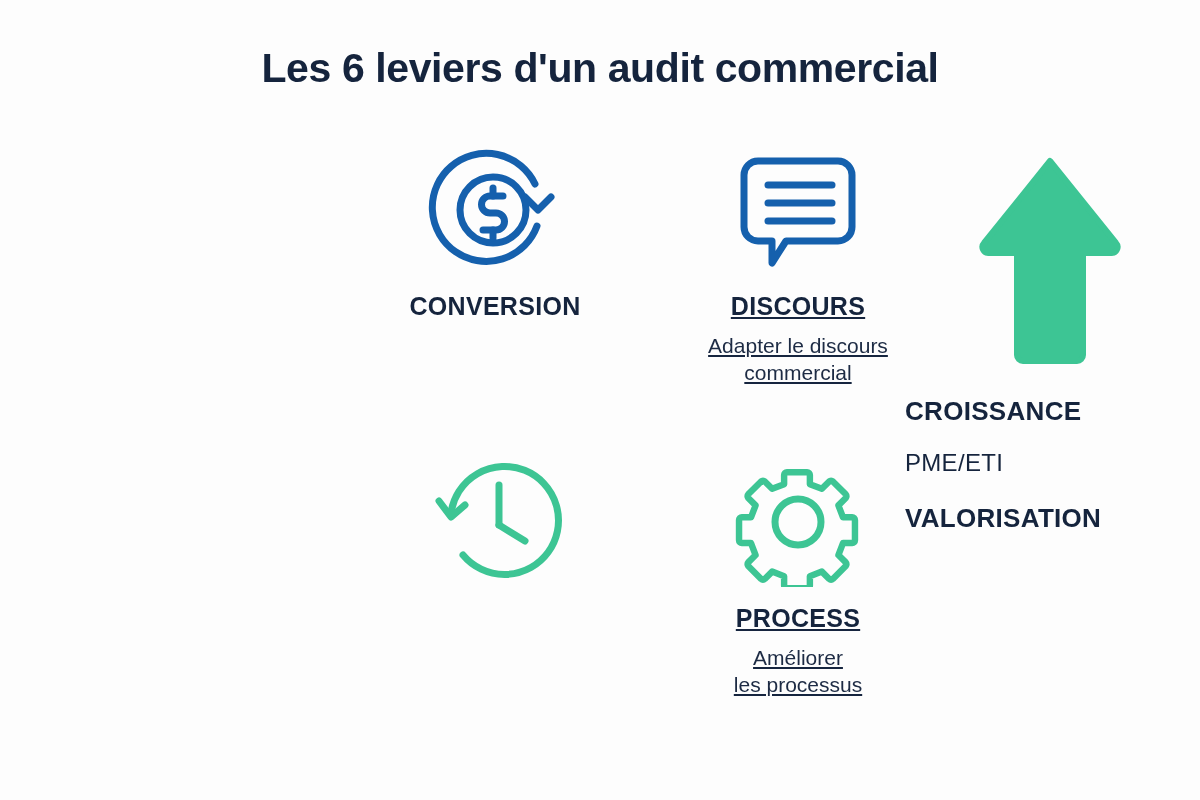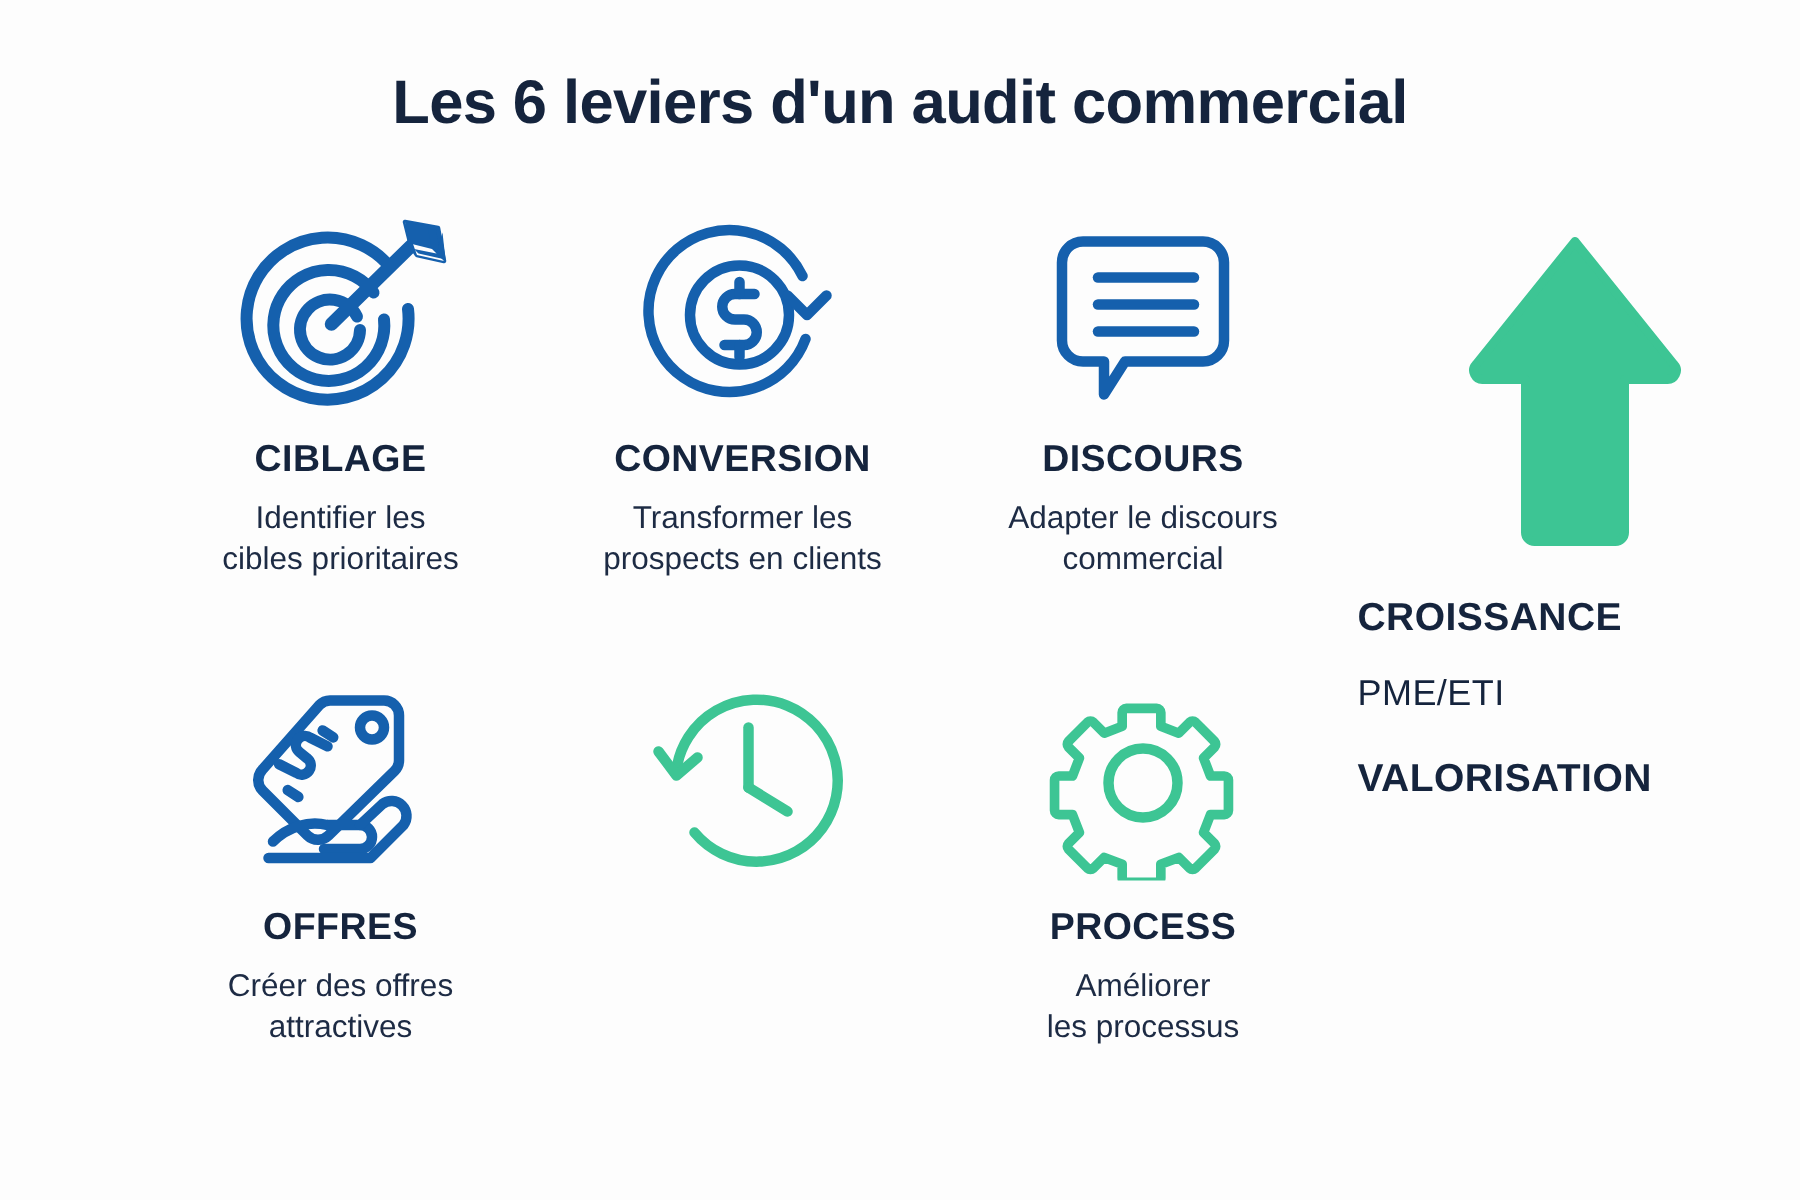--- a/index.html
+++ b/index.html
@@ -71,21 +71,21 @@
     font-weight: normal;
     color: #1d2b44;
     line-height: 1.28;
     margin-top: 12px;
     white-space: pre-line;
   }
 
   
   .col-1 { left: 62px; }
   .col-2 { left: 330px; text-align: center; }
-  .col-3 { left: 597px; }
+  .col-3 { left: 633px; text-decoration: underline; }
   .row-1 { top: 0px; }
   .row-2 { top: 312px; }
 
   
   .growth {
     position: absolute;
     top: 155px;
     left: 905px;
     width: 290px;
     text-align: left;
@@ -113,94 +113,53 @@
 </style>
 </head>
 <body>
 
 <div id="infographic">
 
   <div class="title">Les 6 leviers d'un audit commercial</div>
 
   <div class="levers">
 
-    <div class="lever col-1 row-1">
-      <div class="icon-wrap">
-        <svg width="150" height="140" viewBox="0 0 150 140" aria-hidden="true">
-          <g fill="none" stroke="#1560ad" stroke-width="8" stroke-linecap="round" stroke-linejoin="round">
-            <path d="M108 38 A54 54 0 1 0 120 66"></path>
-            <path d="M97 55 A37 37 0 1 0 104 73"></path>
-            <path d="M86 71 A20 20 0 1 0 88 80"></path>
-          </g>
-          <g fill="none" stroke="#1560ad" stroke-width="9" stroke-linecap="round" stroke-linejoin="round">
-            <line x1="69" y1="76" x2="122" y2="24"></line>
-          </g>
-          <path d="M122 24 L118 8 L140 12 L144 34 L126 30 Z" fill="#1560ad" stroke="#1560ad" stroke-width="3" stroke-linejoin="round"></path>
-          <path d="M118 8 L126 30 L144 34" fill="#fdfdfd" stroke="none"></path>
-          <path d="M120 22 L118 8 L133 11 L136 26 Z" fill="#1560ad"></path>
-          <path d="M124 26 L139 29 L143 15 L145 33 L127 29 Z" fill="#1560ad"></path>
-        </svg>
-      </div>
-      <div class="lever-title">CIBLAGE</div>
-      <div class="lever-desc">Identifier les
-cibles prioritaires</div>
-    </div>
 
     <div class="lever col-2 row-1">
       <div class="icon-wrap">
         <svg width="140" height="140" viewBox="0 0 140 140" aria-hidden="true">
           <g fill="none" stroke="#1560ad" stroke-width="7" stroke-linecap="round" stroke-linejoin="round">
             <path d="M110 44 A54 54 0 1 0 112 86"></path>
             <circle cx="68" cy="70" r="33"></circle>
             <path d="M78 56 h-13 a8.5 8.5 0 0 0 0 17 h6 a8.5 8.5 0 0 1 0 17 h-13"></path>
             <line x1="68" y1="48" x2="68" y2="56"></line>
             <line x1="68" y1="90" x2="68" y2="98"></line>
           </g>
           <path d="M100 57 L113 70 L126 57" fill="none" stroke="#1560ad" stroke-width="7" stroke-linecap="round" stroke-linejoin="round"></path>
         </svg>
       </div>
       <div class="lever-title">CONVERSION</div>
-      <div class="lever-desc">Transformer les
-prospects en clients</div>
     </div>
 
     <div class="lever col-3 row-1">
       <div class="icon-wrap">
         <svg width="140" height="130" viewBox="0 0 140 130" aria-hidden="true">
           <path d="M30 16 h80 a14 14 0 0 1 14 14 v52 a14 14 0 0 1 -14 14 h-52 l-14 22 v-22 h-14 a14 14 0 0 1 -14 -14 v-52 a14 14 0 0 1 14 -14 z" fill="none" stroke="#1560ad" stroke-width="7" stroke-linejoin="round" stroke-linecap="round"></path>
           <g stroke="#1560ad" stroke-width="7" stroke-linecap="round">
             <line x1="40" y1="40" x2="104" y2="40"></line>
             <line x1="40" y1="58" x2="104" y2="58"></line>
             <line x1="40" y1="76" x2="104" y2="76"></line>
           </g>
         </svg>
       </div>
       <div class="lever-title">DISCOURS</div>
       <div class="lever-desc">Adapter le discours
 commercial</div>
     </div>
 
-    <div class="lever col-1 row-2">
-      <div class="icon-wrap">
-        <svg width="140" height="130" viewBox="0 0 140 130" aria-hidden="true">
-          <g fill="none" stroke="#1560ad" stroke-width="7" stroke-linejoin="round" stroke-linecap="round">
-            <path d="M63 10 h36 a10 10 0 0 1 10 10 v30 a10 10 0 0 1 -3 7 L62 100 a10 10 0 0 1 -14 0 L18 70 a10 10 0 0 1 0 -14 L56 13 a10 10 0 0 1 7 -3 z"></path>
-            <circle cx="91" cy="28" r="8"></circle>
-            <path d="M62 43 l-10 -8 a6 6 0 0 0 -9 8 l4 5 a6 6 0 0 1 -9 8 l-10 -8" transform="rotate(-12 50 45)"></path>
-            <line x1="67" y1="38" x2="61" y2="32" transform="rotate(-12 50 45)"></line>
-            <line x1="36" y1="72" x2="30" y2="66" transform="rotate(-12 50 45)"></line>
-            <path d="M25 104 c10 -10 24 -14 36 -11 h22 a8 8 0 0 1 0 16 h-24"></path>
-            <path d="M83 93 l15 -14 a10 10 0 0 1 14 14 l-22 22 h-68"></path>
-          </g>
-        </svg>
-      </div>
-      <div class="lever-title">OFFRES</div>
-      <div class="lever-desc">Créer des offres
-attractives</div>
-    </div>
 
     <div class="lever col-2 row-2">
       <div class="icon-wrap">
         <svg width="140" height="135" viewBox="0 0 140 135" aria-hidden="true">
           <g fill="none" stroke="#3dc594" stroke-width="7" stroke-linecap="round" stroke-linejoin="round">
             <path d="M26 58 A54 54 0 1 1 38 100"></path>
             <path d="M14 46 L26 62 L40 50"></path>
             <line x1="74" y1="30" x2="74" y2="70"></line>
             <line x1="74" y1="70" x2="100" y2="86"></line>
           </g>

